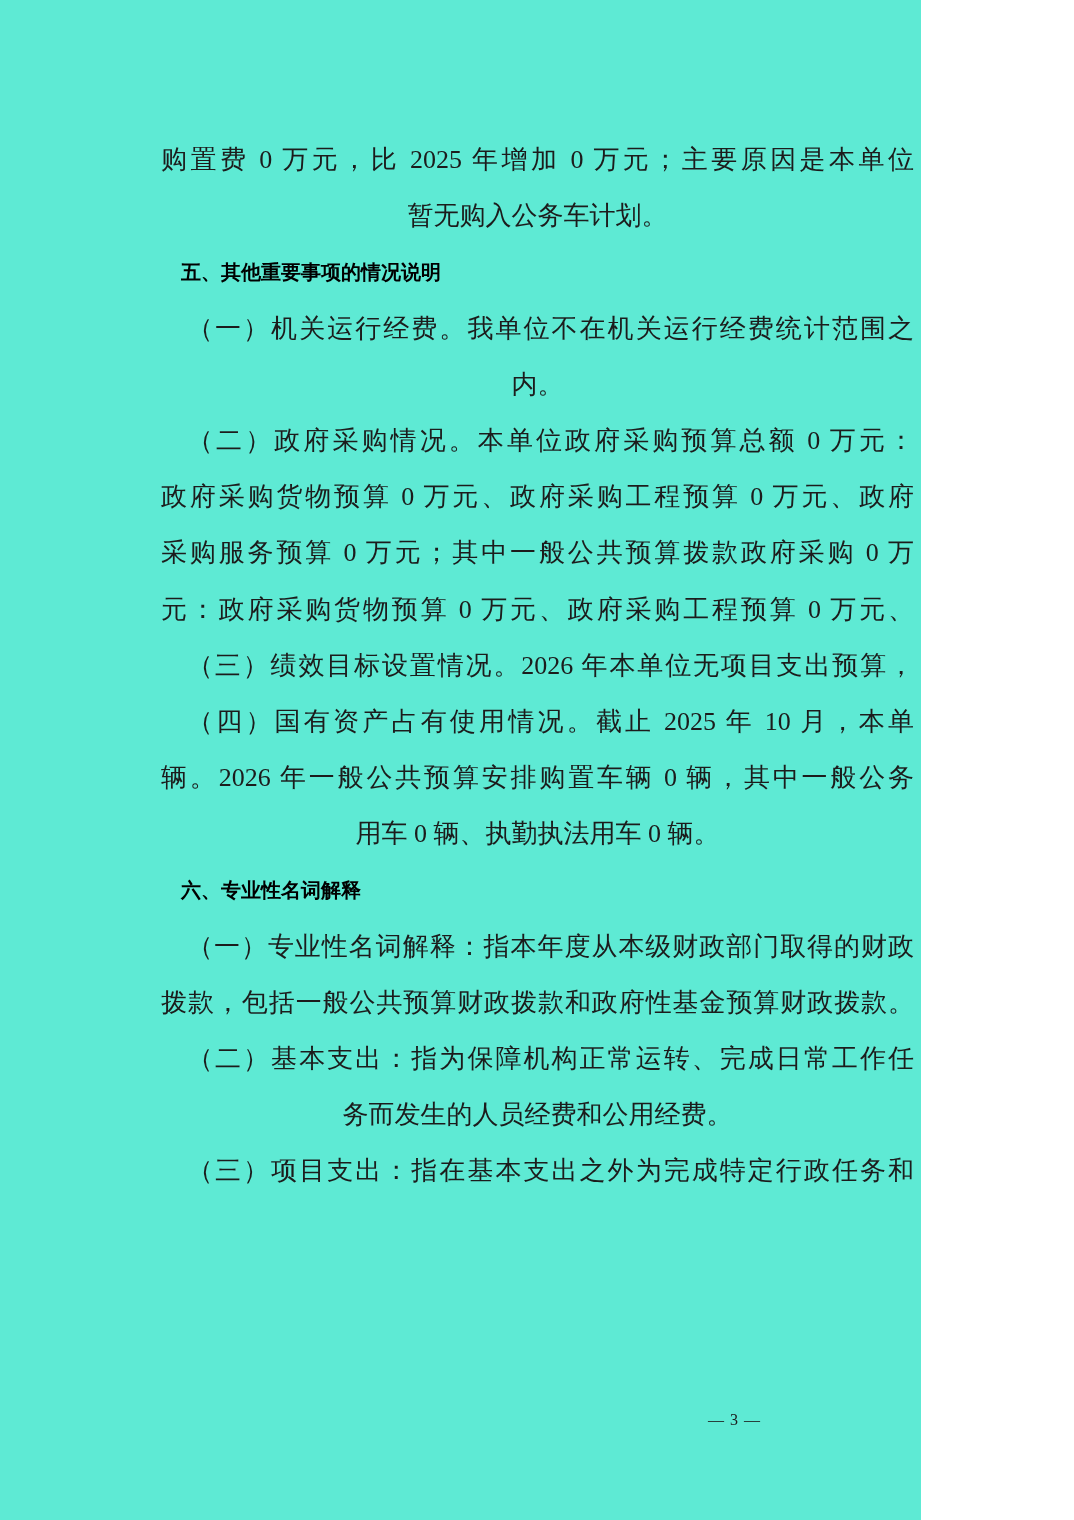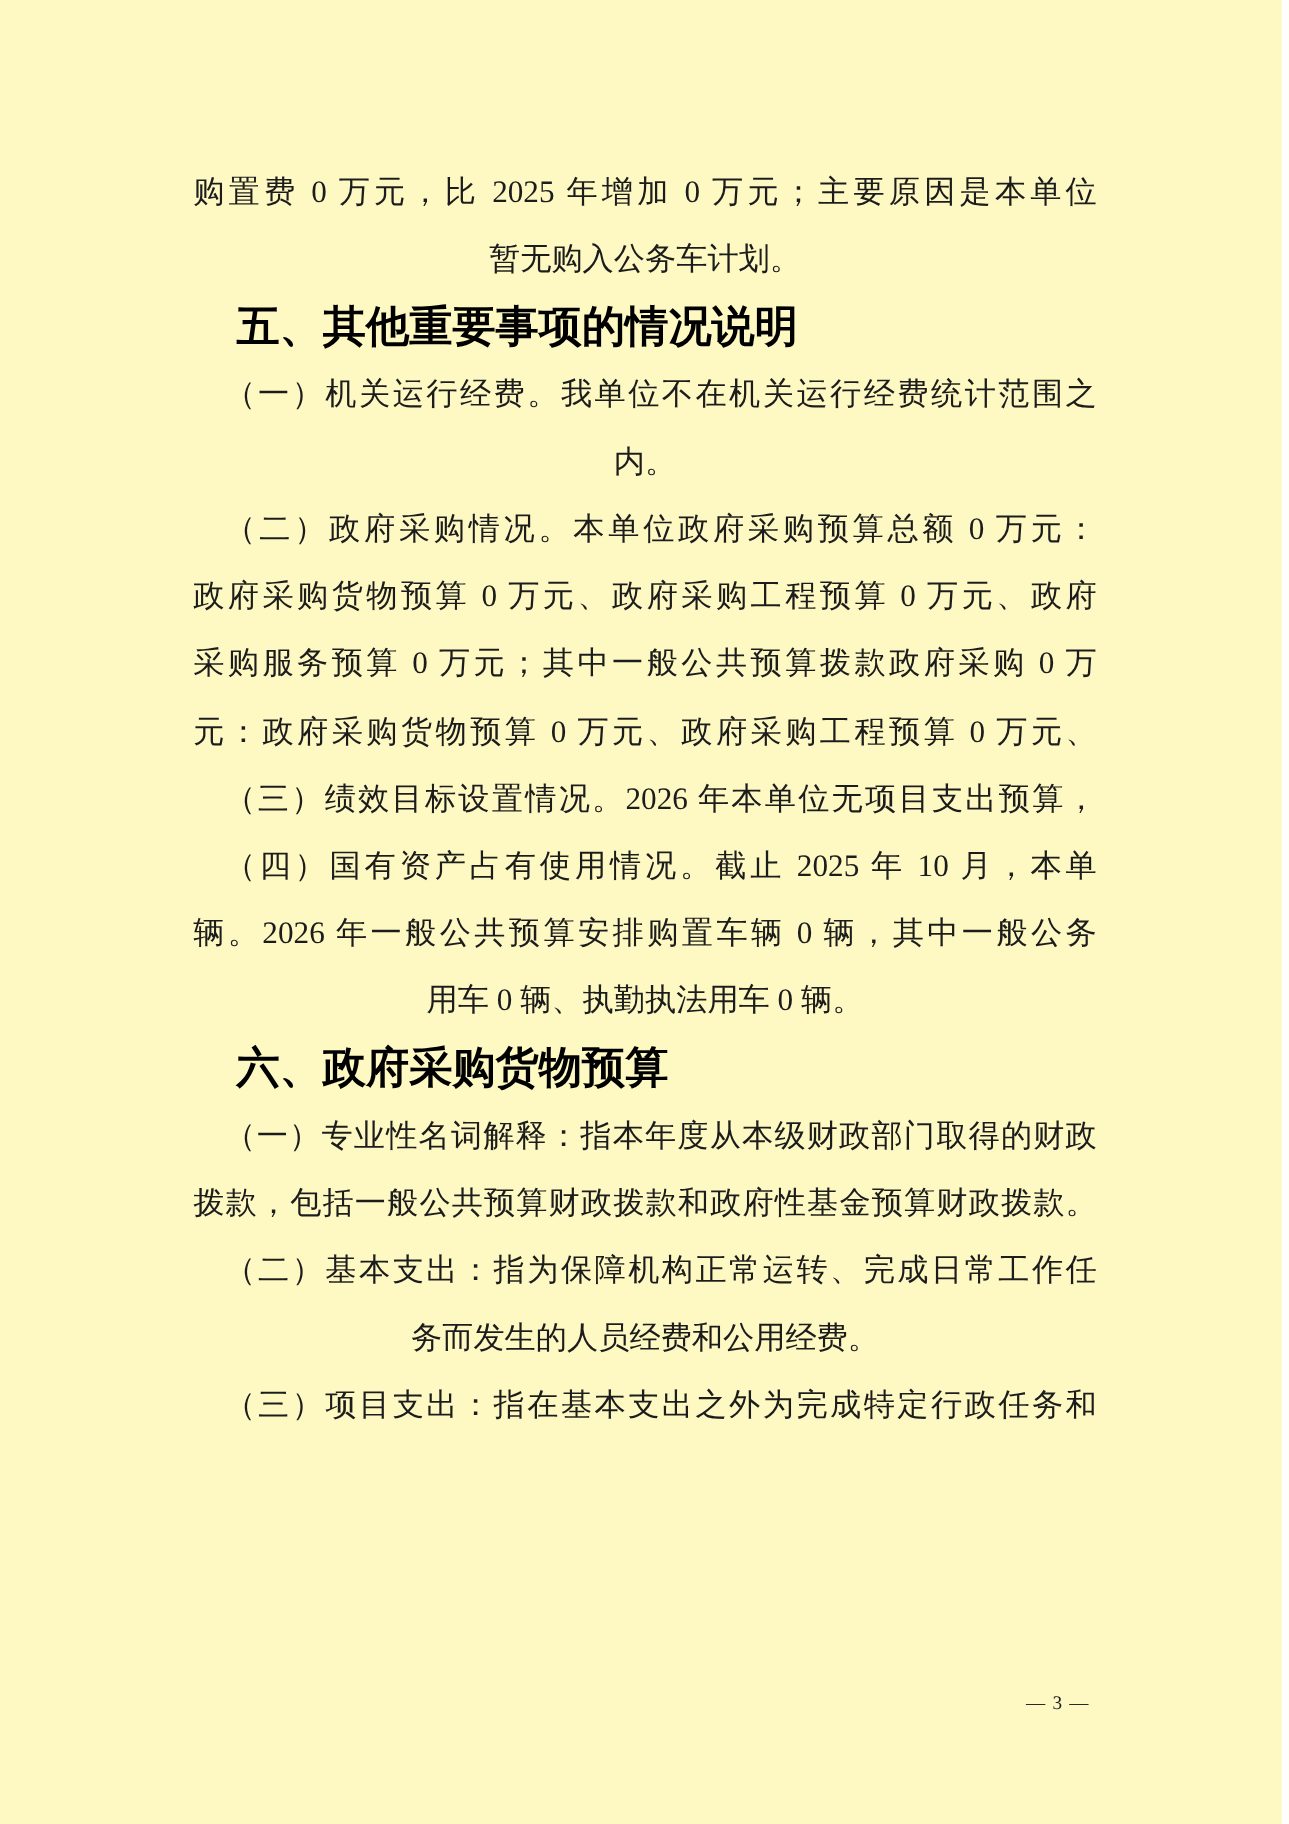--- a/index.html
+++ b/index.html
@@ -2,23 +2,23 @@
 <html lang="zh"><head>
 <meta charset="utf-8">
 <style>
   html, body {
     margin: 0;
     padding: 0;
     background: #ffffff;
   }
   .page {
     position: relative;
-    width: 1068px;
+    width: 921px;
     height: 1520px;
-    background: #fef9c3;
+    background: #5eead4;
     overflow: hidden;
     font-family: "Liberation Serif", serif;
     color: #1c1c1c;
   }
   .doc-body {
     position: absolute;
     left: 161px;
     top: 132px;
     width: 753px;
   }
@@ -36,21 +36,21 @@
     text-align-last: justify;
   }
   
   .line.indent {
     text-indent: 1em;
   }
   
   .heading .line {
     font-family: "Liberation Sans", sans-serif;
     font-weight: bold;
-    font-size: 36px;
+    font-size: 20px;
     color: #000000;
     text-indent: 1em;
     text-align: left;
     text-align-last: left;
   }
   .footer {
     position: absolute;
     top: 1406px;
     right: 160px;
     font-size: 16px;
@@ -84,21 +84,21 @@
       </div>
       <div class="block paragraph">
         <div class="line just indent">（三）绩效目标设置情况。2026 年本单位无项目支出预算，</div>
       </div>
       <div class="block paragraph">
         <div class="line just indent">（四）国有资产占有使用情况。截止 2025 年 10 月，本单</div>
         <div class="line just">辆。2026 年一般公共预算安排购置车辆 0 辆，其中一般公务</div>
         <div class="line">用车 0 辆、执勤执法用车 0 辆。</div>
       </div>
       <div class="block heading">
-        <div class="line">六、政府采购货物预算</div>
+        <div class="line">六、专业性名词解释</div>
       </div>
       <div class="block paragraph">
         <div class="line just indent">（一）专业性名词解释：指本年度从本级财政部门取得的财政</div>
         <div class="line just">拨款，包括一般公共预算财政拨款和政府性基金预算财政拨款。</div>
       </div>
       <div class="block paragraph">
         <div class="line just indent">（二）基本支出：指为保障机构正常运转、完成日常工作任</div>
         <div class="line">务而发生的人员经费和公用经费。</div>
       </div>
       <div class="block paragraph">

